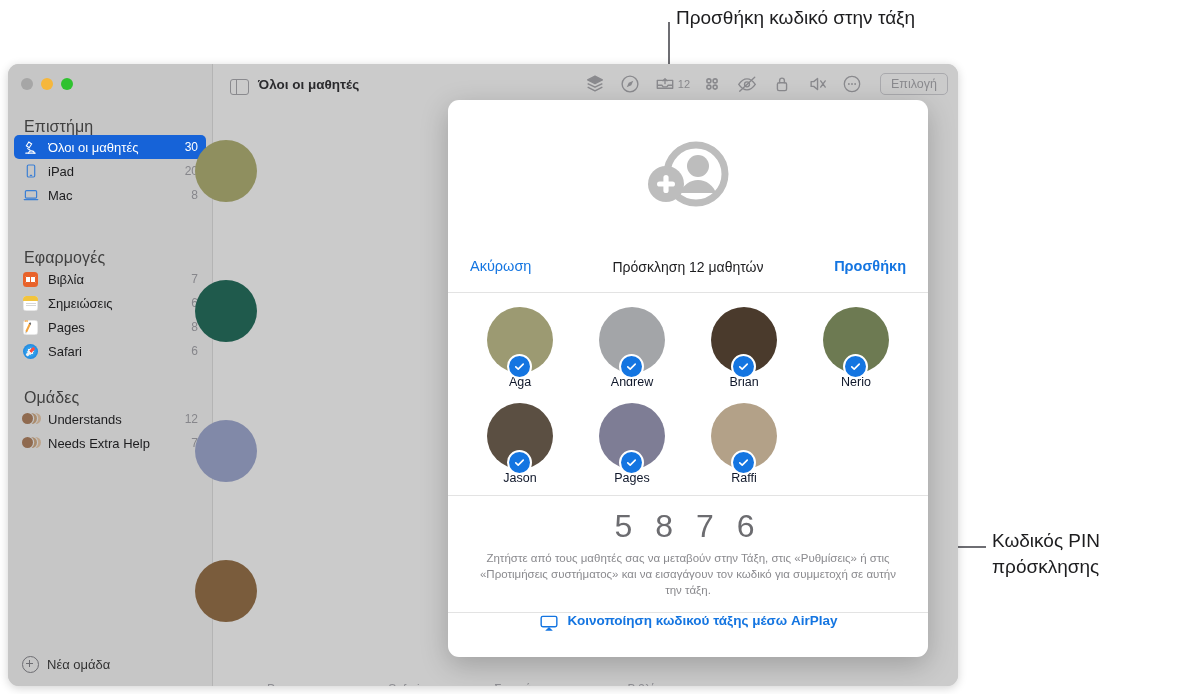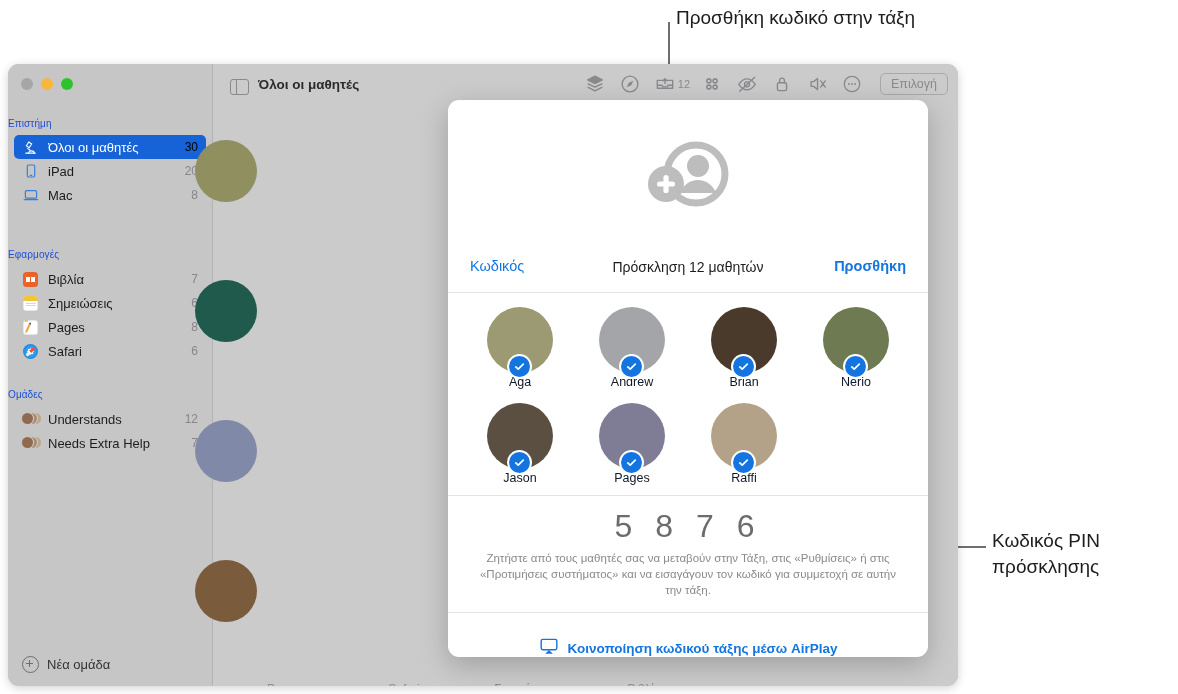--- a/index.html
+++ b/index.html
@@ -47,33 +47,33 @@
   #traffic {
     position: absolute; left: 13px; top: 14px;
     display: flex; gap: 8px;
   }
   .tl { width: 12px; height: 12px; border-radius: 50%; }
   .tl.close { background: #a6a6a6; }
   .tl.min { background: #f6b73c; }
   .tl.max { background: #2fc22f; }
 
   .sb-section {
-    position: absolute; left: 0;
-    font-size: 10px; color: #1d4ed8;
+    position: absolute; left: 16px;
+    font-size: 16px; color: #404040;
     letter-spacing: 0.1px;
   }
   .sb-list { position: absolute; left: 6px; width: 192px; }
   .sb-row {
     display: flex; align-items: center;
     height: 24px; padding: 0 8px 0 8px;
     border-radius: 5px;
     font-size: 13px; color: #1d1d1f;
   }
   .sb-row.selected { background: #1663d8; color: #fff; }
-  .sb-row.selected .sb-count { color: #000000; }
+  .sb-row.selected .sb-count { color: #ffffff; }
   .sb-ico {
     width: 17px; height: 17px; margin-right: 9px;
     flex: 0 0 17px; position: relative;
     display: flex; align-items: center; justify-content: center;
   }
   .sb-label { flex: 1 1 auto; white-space: nowrap; overflow: hidden; }
   .sb-count { font-size: 12px; color: #86868b; }
 
   
   .tile { width: 15px; height: 15px; border-radius: 3.5px; position: relative; overflow: hidden; }
@@ -267,21 +267,21 @@
     font-size: 32px; color: #6c6c70; letter-spacing: 7px;
     font-weight: 400; line-height: 40px;
   }
   #pin-help {
     font-size: 11.5px; color: #8a8a8e; line-height: 16px;
     margin-top: 4px;
   }
   #airplay-row {
     border-top: 1px solid #e3e3e3;
     height: 43px;
-    display: flex; align-items: flex-end; justify-content: center;
+    display: flex; align-items: flex-start; justify-content: center;
     gap: 9px;
     font-size: 13.5px; color: #1475e1; font-weight: 600;
   }
   #airplay-icon svg { display:block; width:20px; height:20px; }
 </style>
 </head>
 <body>
 
 <div class="annot" id="annot-top">Προσθήκη κωδικό στην τάξη</div>
 <div class="leader" style="left:668px; top:22px; width:2px; height:234px;"></div>
@@ -572,21 +572,21 @@
             <circle cx="60" cy="30" r="11" fill="#bdbdbd"></circle>
             <path d="M42 57 a19 19 0 0 1 36 0 Z" fill="#bdbdbd"></path>
             <circle cx="28" cy="48" r="18" fill="#bdbdbd"></circle>
             <rect x="19" y="45.4" width="18" height="5.2" rx="2.6" fill="#ffffff"></rect>
             <rect x="25.4" y="39" width="5.2" height="18" rx="2.6" fill="#ffffff"></rect>
           </svg>
         </div>
       </div>
 
       <div id="modal-actionbar">
-        <span class="m-btn" id="btn-cancel">Κωδικός</span>
+        <span class="m-btn" id="btn-cancel">Ακύρωση</span>
         <span id="modal-subtitle">Πρόσκληση 12 μαθητών</span>
         <span class="m-btn" id="btn-add">Προσθήκη</span>
       </div>
 
       <div id="student-grid">
 
         <div class="scell">
           <div class="s-ava" style="background:#9c9a72;">
             <span class="s-check">
               <svg viewBox="0 0 16 16">

